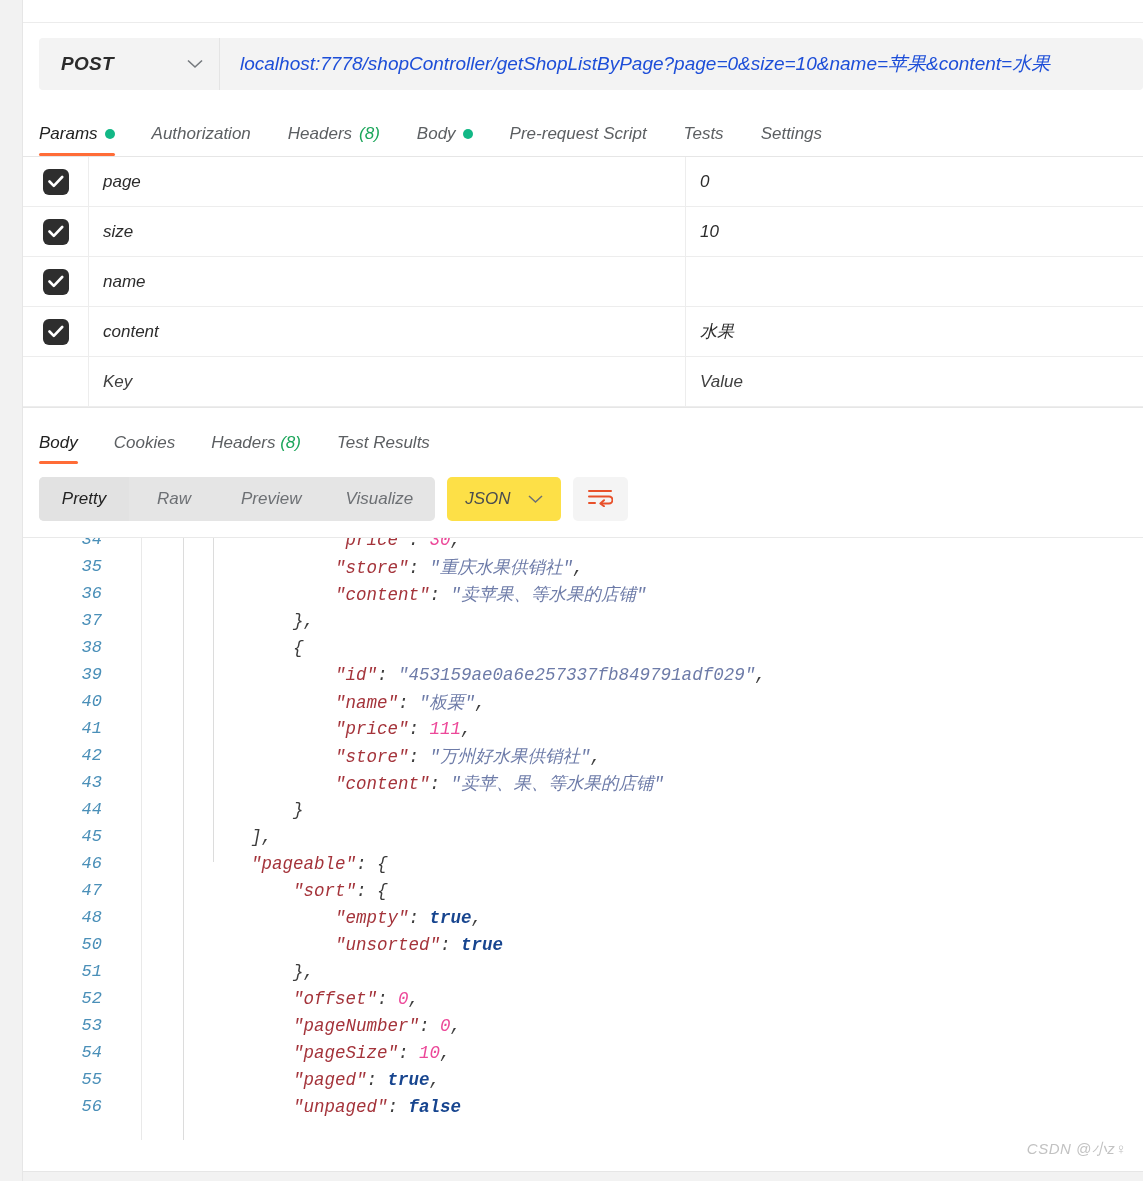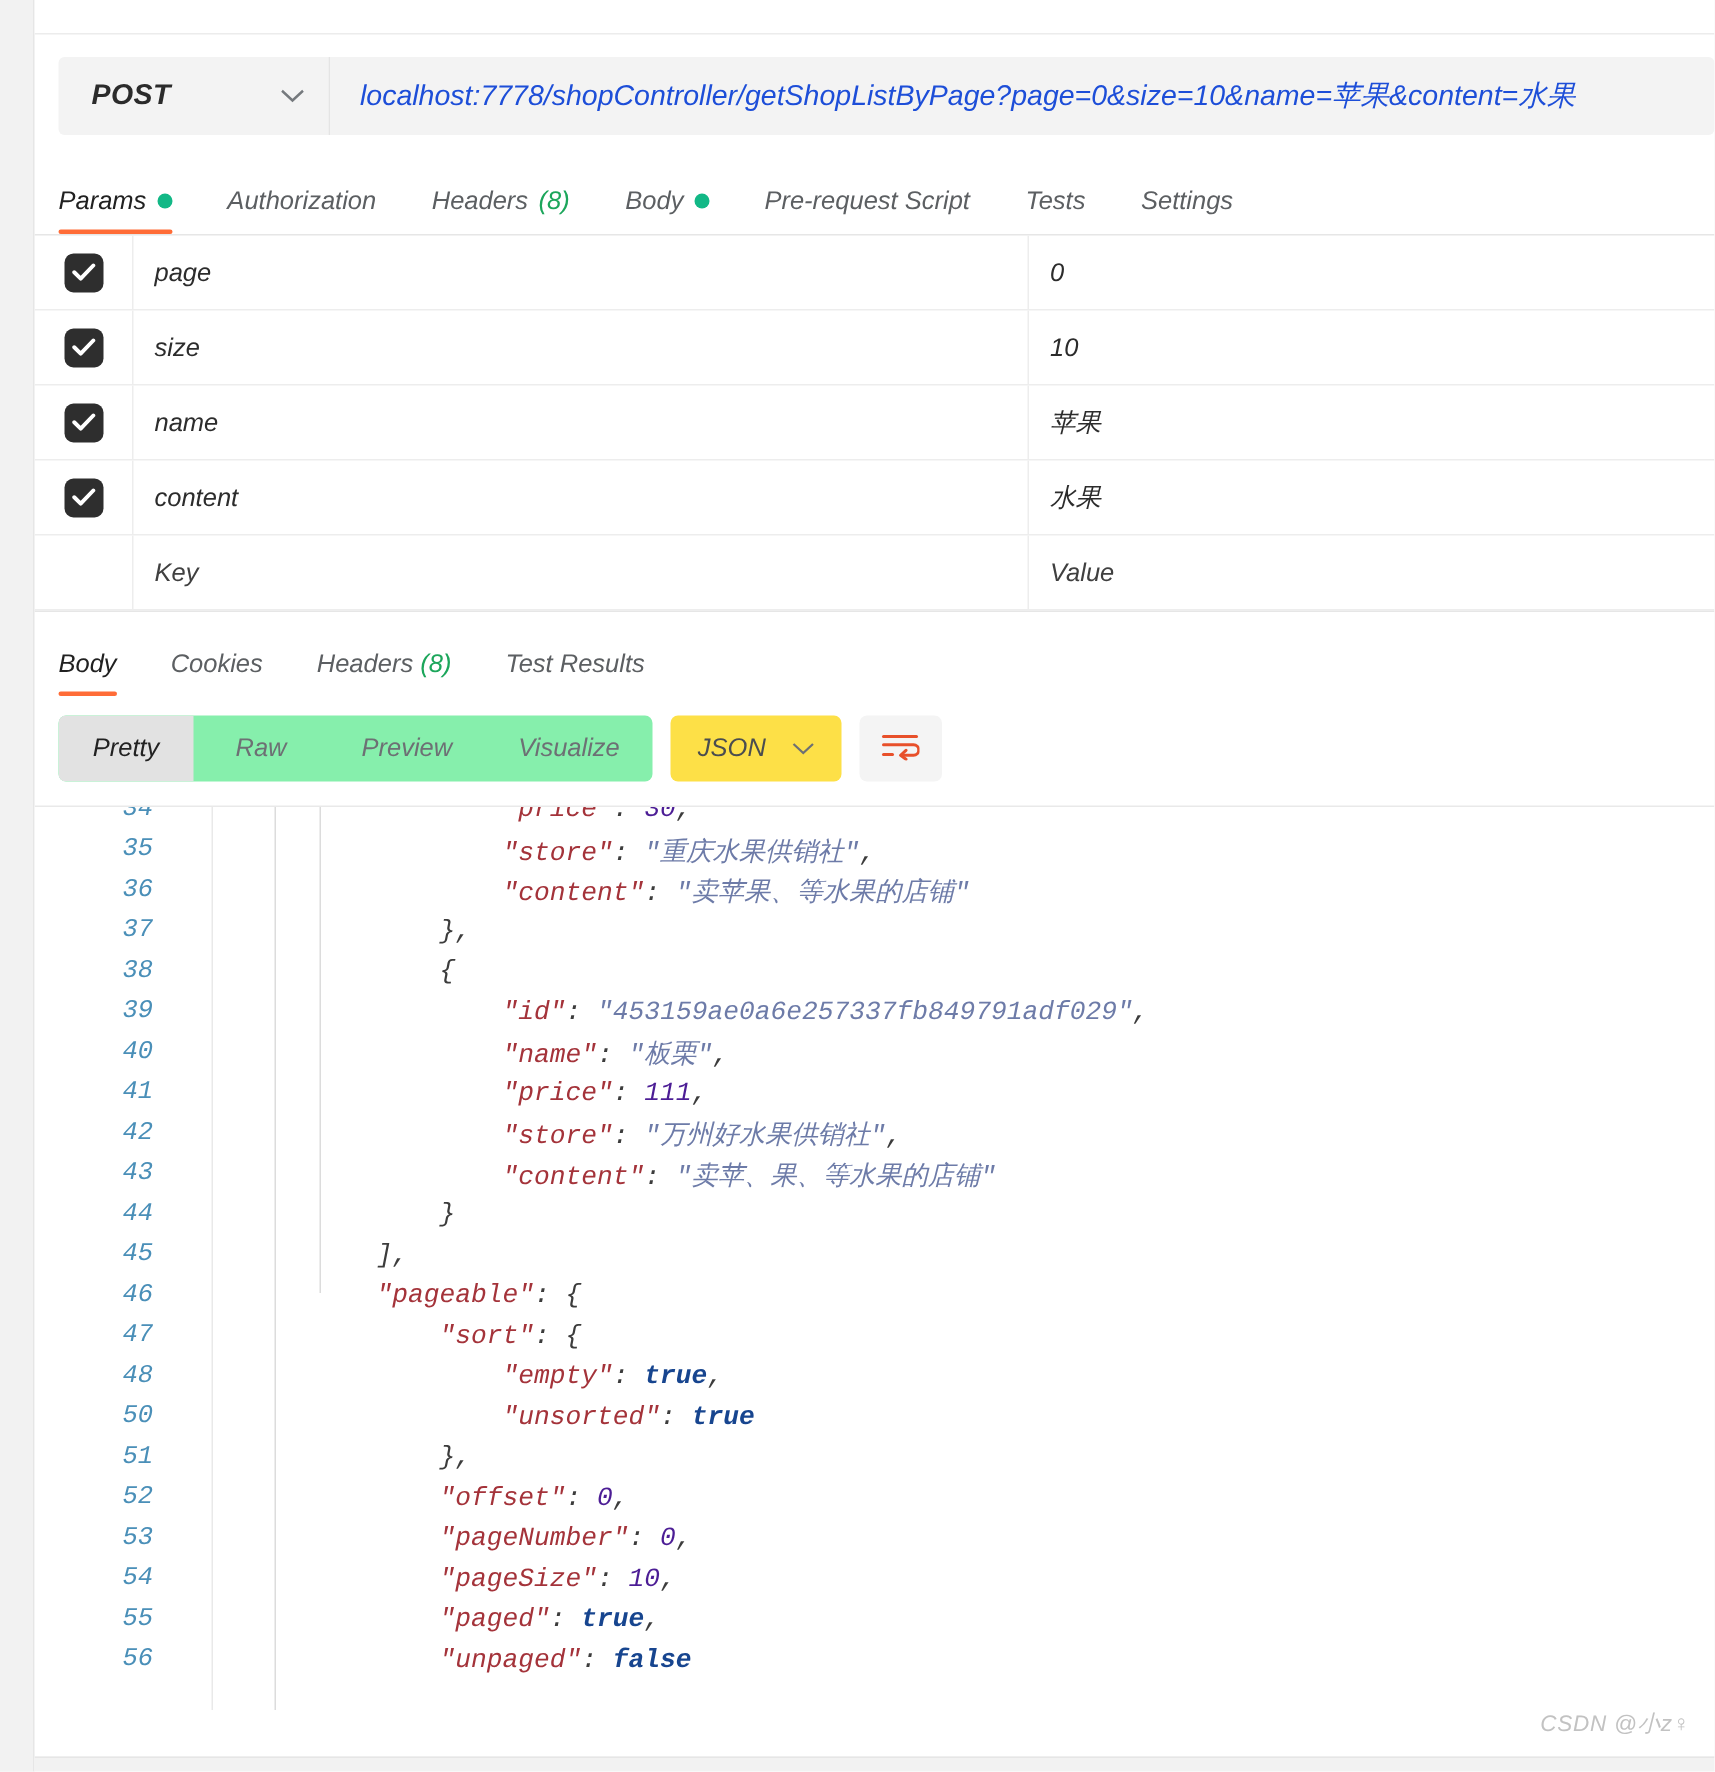--- a/index.html
+++ b/index.html
@@ -133,21 +133,21 @@
     height: 3px; background: #ff6c37; border-radius: 2px;
   }
 
   .view-row {
     display: flex; align-items: center;
     margin: 13px 0 0 16px;
     gap: 12px;
   }
   .seg {
     display: flex;
-    background: #86efac;
+    background: #e5e5e5;
     border-radius: 5px;
     height: 44px;
     overflow: hidden;
   }
   .seg-item {
     display: flex; align-items: center; justify-content: center;
     padding: 0 22px;
     font-size: 17px; color: #6d7074;
     min-width: 90px;
   }
@@ -193,21 +193,21 @@
   }
   .gutter-line {
     position: absolute; left: 118px; top: 0; bottom: 0;
     width: 1px; background: #e9e9e9;
   }
   .guide1 { position: absolute; left: 160px; width: 1px; background: #dcdcdc; }
   .guide2 { position: absolute; left: 190px; width: 1px; background: #dcdcdc; }
   .ctext { padding-left: 6px; }
   .k { color: #a4333a; }
   .s { color: #6d7ba8; }
-  .n { color: #4c1d95; }
+  .n { color: #ec4899; }
   .b { color: #17458f; font-weight: bold; }
   .p { color: #3c3c3c; }
 
   .watermark {
     position: absolute;
     right: 16px; bottom: 22px;
     font-size: 15px; color: #c2c2c2;
     font-family: "Liberation Sans", sans-serif;
     letter-spacing: .5px;
   }
@@ -291,21 +291,20 @@
 
     <div class="prow">
       <div class="pcell-chk">
         <span class="chk">
           <svg width="16" height="13" viewBox="0 0 16 13">
               <path d="M1.5 6.5 L5.8 10.8 L14.2 2" stroke="#fff" stroke-width="2.6" fill="none" stroke-linecap="round" stroke-linejoin="round"></path>
             </svg>
         </span>
       </div>
       <div class="pcell-key">name</div>
-      <div class="pcell-val">苹果</div>
     </div>
 
     <div class="prow">
       <div class="pcell-chk">
         <span class="chk">
           <svg width="16" height="13" viewBox="0 0 16 13">
               <path d="M1.5 6.5 L5.8 10.8 L14.2 2" stroke="#fff" stroke-width="2.6" fill="none" stroke-linecap="round" stroke-linejoin="round"></path>
             </svg>
         </span>
       </div>

